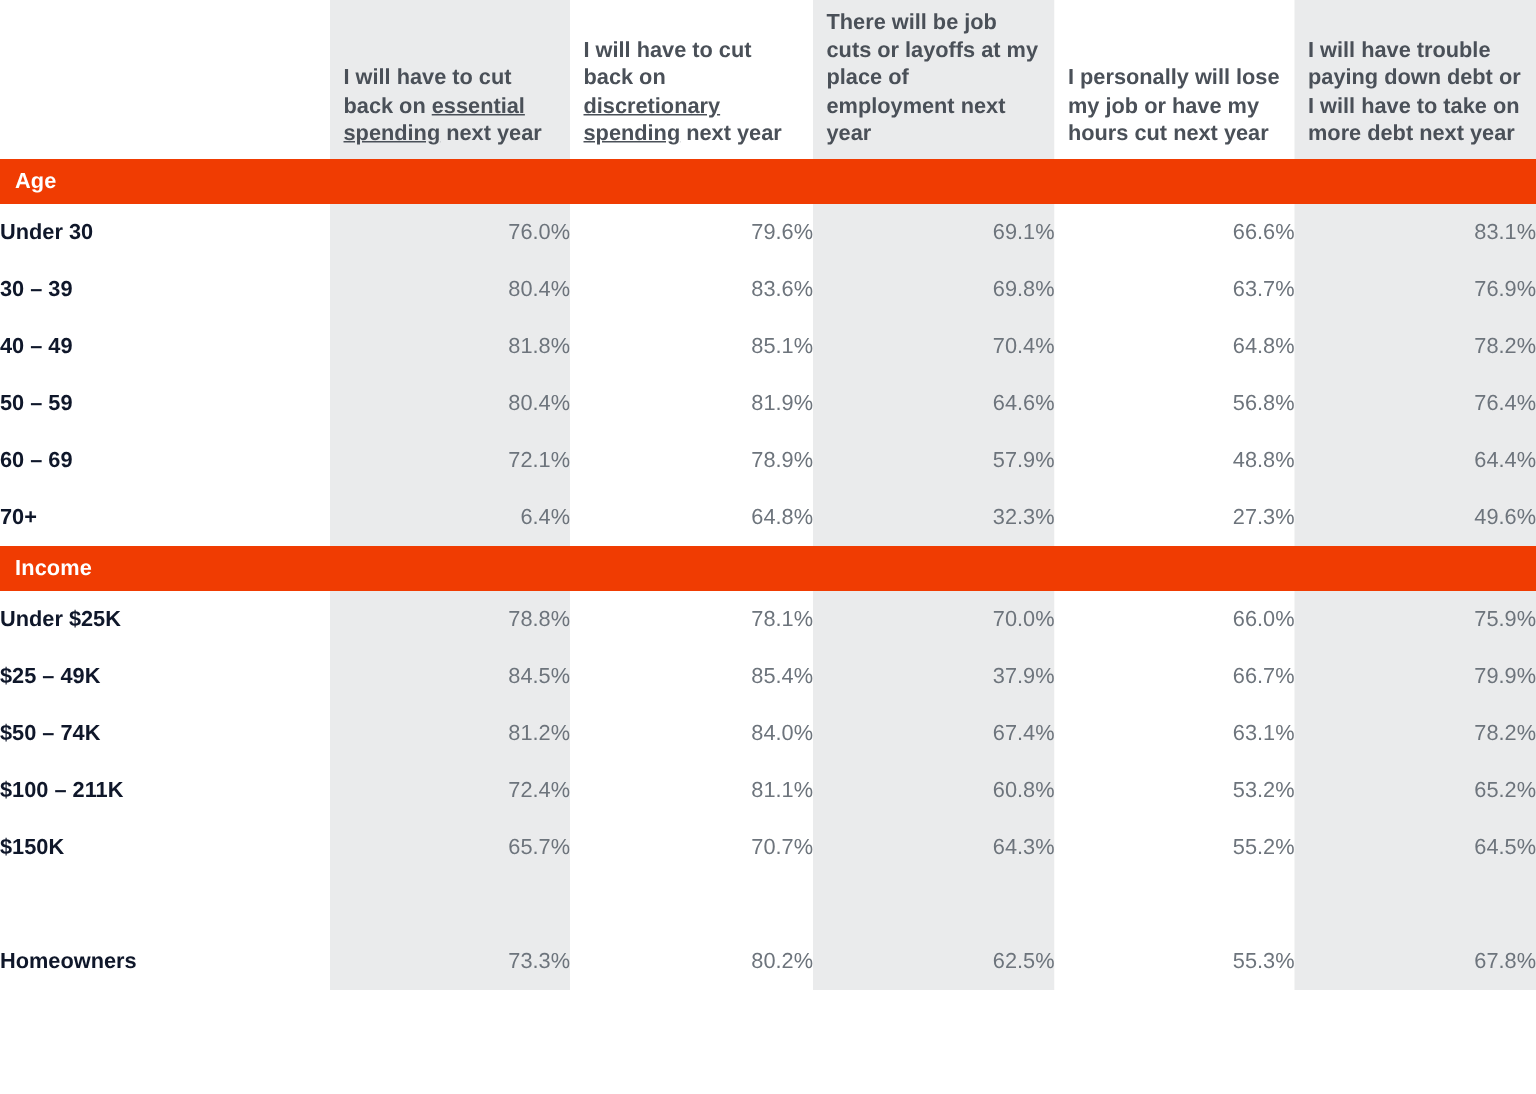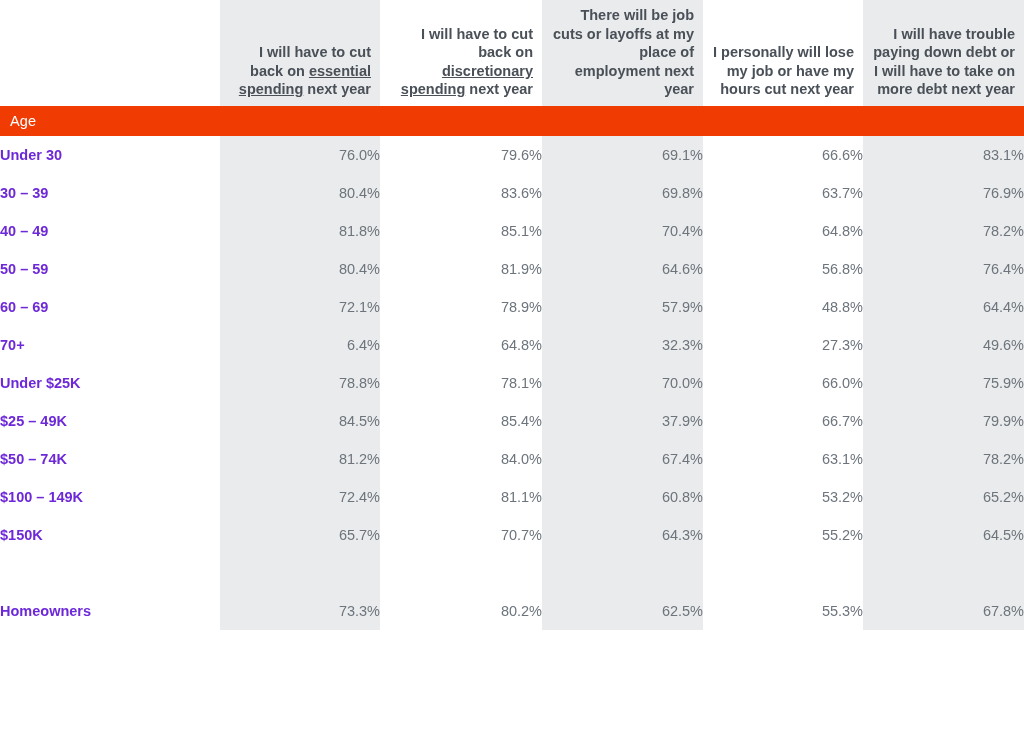--- a/index.html
+++ b/index.html
@@ -42,21 +42,21 @@
     vertical-align: bottom;
     padding: 0;
     border: none;
   }
   th.corner-cell {
     background: #ffffff;
     height: 84px;
   }
   th.col-head {
     height: 84px;
-    text-align: right;
+    text-align: left;
     font-size: 14.5px;
     font-weight: bold;
     line-height: 1.28;
     color: #4a5058;
     padding: 6px 9px 7px 9px;
     vertical-align: bottom;
     background: #ffffff;
   }
   th.col-head.shaded {
     background: #eaebec;
@@ -64,37 +64,37 @@
   .hdr-text u {
     text-decoration: underline;
     text-underline-offset: 1px;
   }
 
   
   tr.section-row td {
     background: #f03c02;
     color: #ffffff;
     font-size: 14.5px;
-    font-weight: normal;
+    font-weight: bold;
     height: 30px;
     padding: 0 10px 0 10px;
     letter-spacing: 0.1px;
     border: none;
   }
 
   
   tr.data-row td {
     height: 38px;
     border: none;
     padding: 0;
   }
   td.row-label {
     font-size: 14.5px;
     font-weight: bold;
-    color: #6d28d9;
+    color: #0f172a;
     padding-left: 10px;
     text-align: left;
     background: #ffffff;
     white-space: nowrap;
   }
   td.value {
     font-size: 14.5px;
     font-weight: normal;
     color: #6d747c;
     text-align: right;
@@ -186,20 +186,23 @@
           <td class="value shaded">64.4%</td>
         </tr>
         <tr class="data-row">
           <td class="row-label">70+</td>
           <td class="value shaded">6.4%</td>
           <td class="value">64.8%</td>
           <td class="value shaded">32.3%</td>
           <td class="value">27.3%</td>
           <td class="value shaded">49.6%</td>
         </tr>
+        <tr class="section-row">
+          <td colspan="6">Income</td>
+        </tr>
         <tr class="data-row">
           <td class="row-label">Under $25K</td>
           <td class="value shaded">78.8%</td>
           <td class="value">78.1%</td>
           <td class="value shaded">70.0%</td>
           <td class="value">66.0%</td>
           <td class="value shaded">75.9%</td>
         </tr>
         <tr class="data-row">
           <td class="row-label">$25 – 49K</td>
@@ -211,21 +214,21 @@
         </tr>
         <tr class="data-row">
           <td class="row-label">$50 – 74K</td>
           <td class="value shaded">81.2%</td>
           <td class="value">84.0%</td>
           <td class="value shaded">67.4%</td>
           <td class="value">63.1%</td>
           <td class="value shaded">78.2%</td>
         </tr>
         <tr class="data-row">
-          <td class="row-label">$100 – 149K</td>
+          <td class="row-label">$100 – 211K</td>
           <td class="value shaded">72.4%</td>
           <td class="value">81.1%</td>
           <td class="value shaded">60.8%</td>
           <td class="value">53.2%</td>
           <td class="value shaded">65.2%</td>
         </tr>
         <tr class="data-row">
           <td class="row-label">$150K</td>
           <td class="value shaded">65.7%</td>
           <td class="value">70.7%</td>

